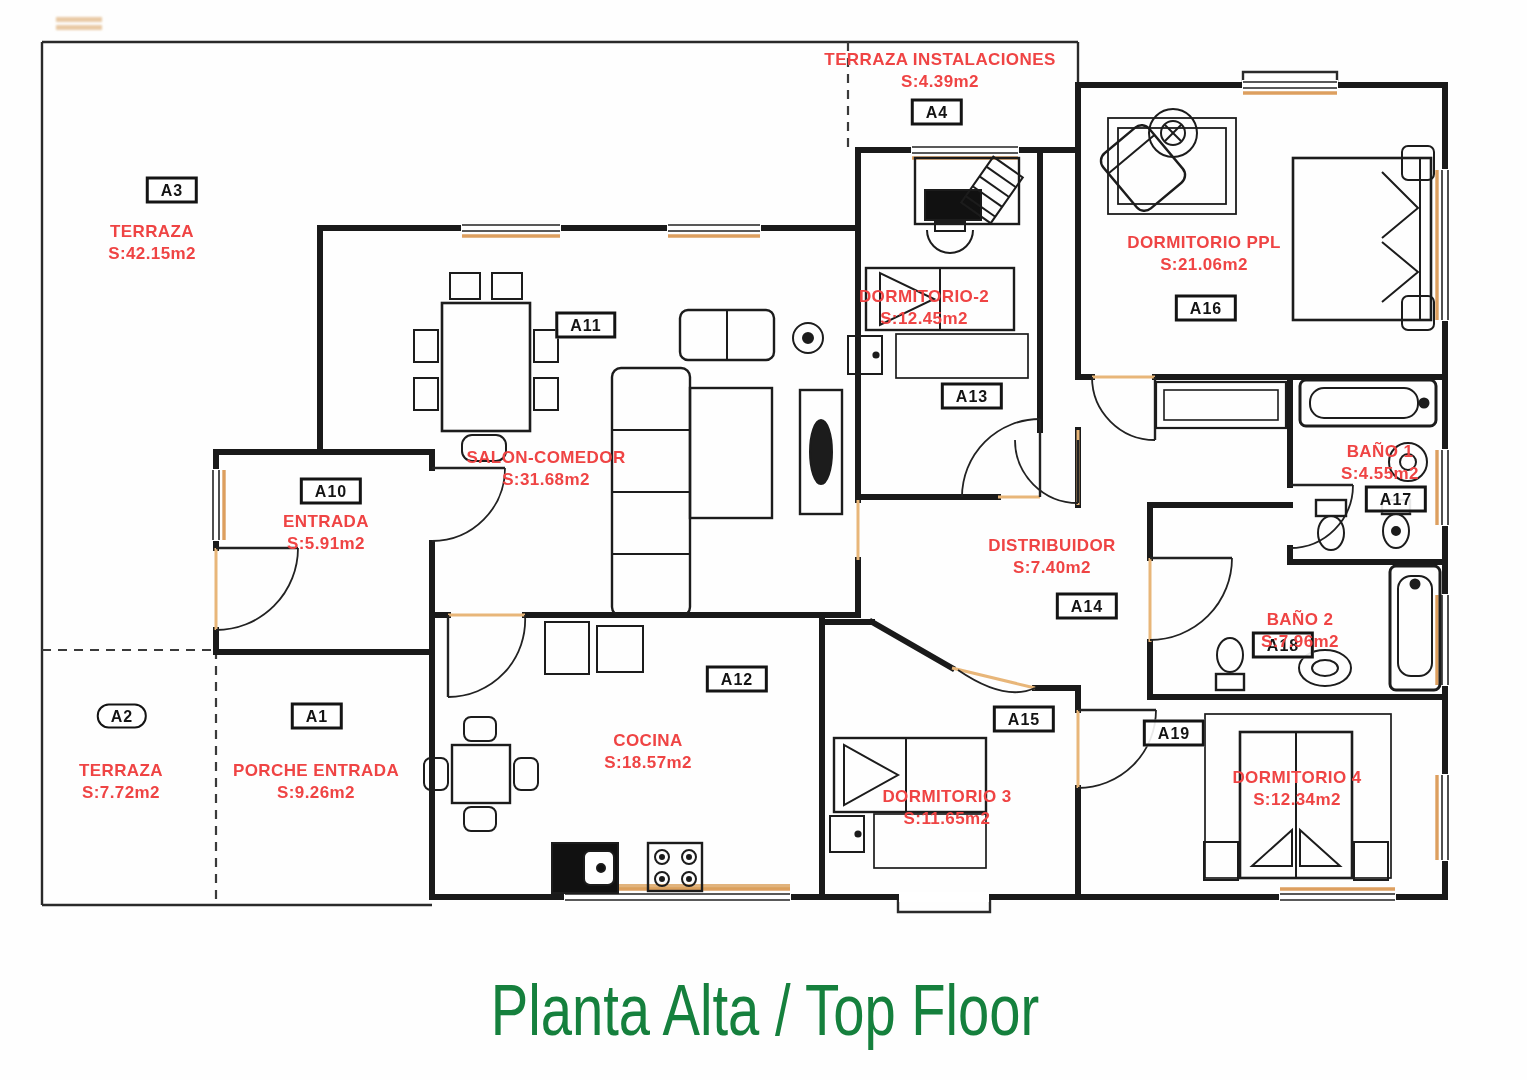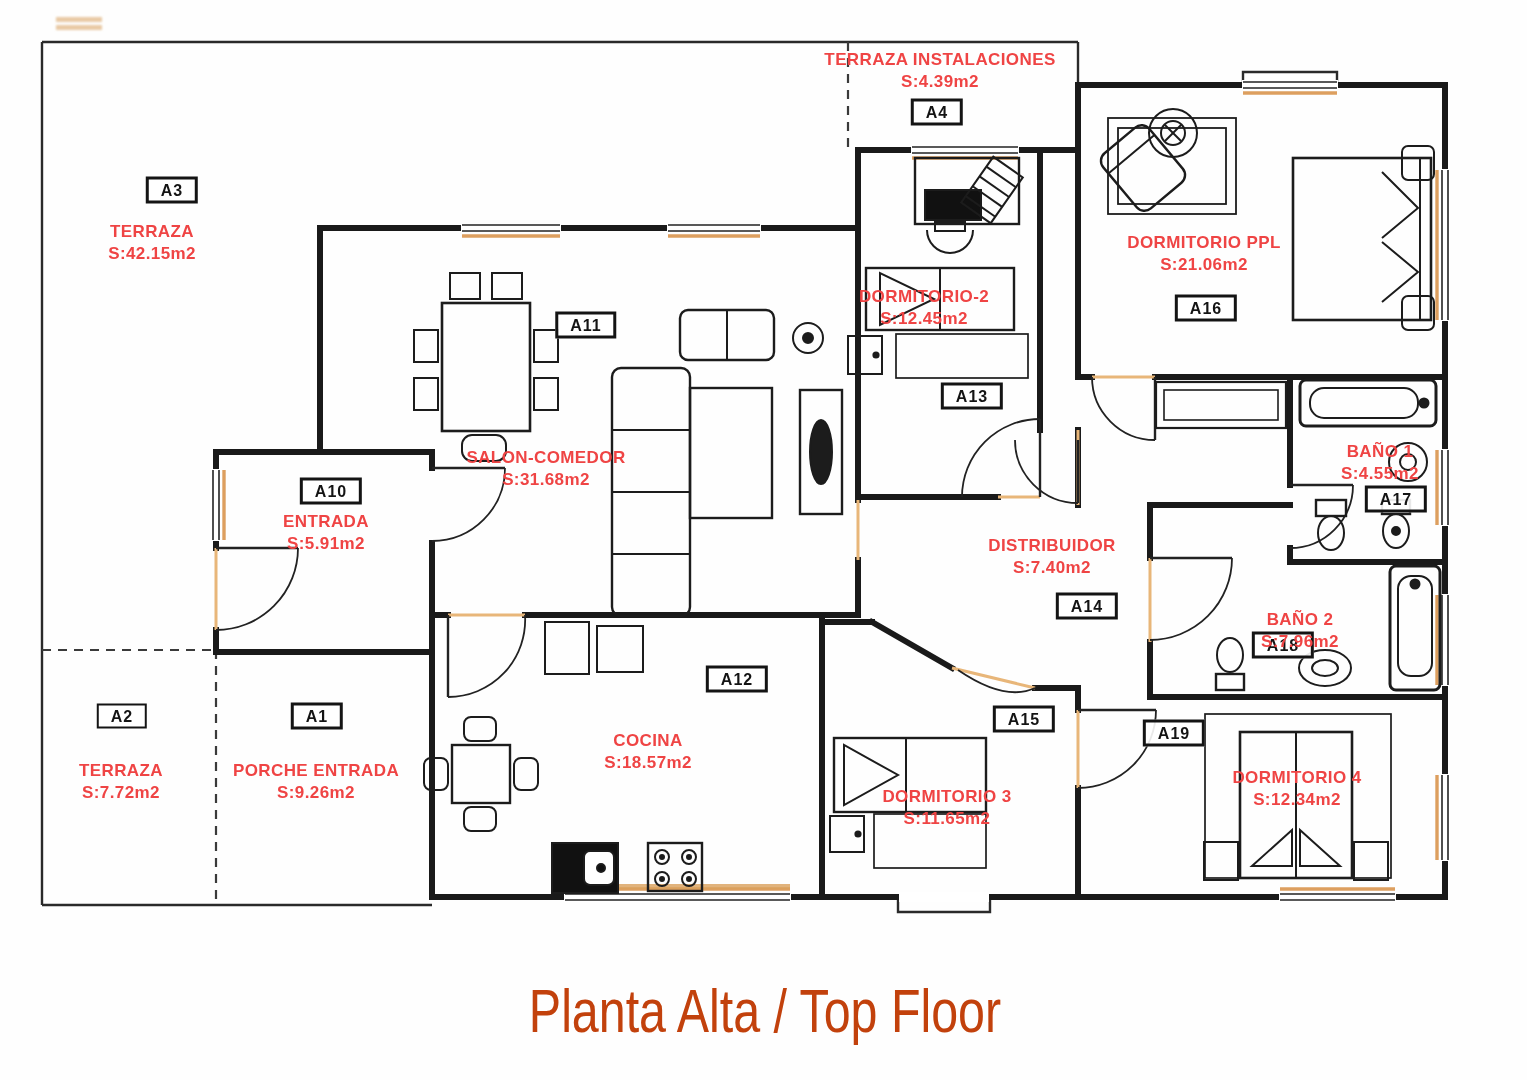--- a/index.html
+++ b/index.html
@@ -2,26 +2,26 @@
 <html><head>
 <meta charset="utf-8">
 <style>
   html,body{margin:0;padding:0;background:#ffffff;}
   .page{position:relative;width:1527px;height:1080px;background:#fefefe;overflow:hidden;
         font-family:"Liberation Sans",sans-serif;}
   .plan-svg{position:absolute;left:0;top:0;}
   .badge{position:absolute;transform:translate(-50%,-50%);border:3px solid #141414;
          background:rgba(255,255,255,.9);padding:0 12px;font-size:16px;font-weight:bold;
          color:#141414;letter-spacing:1px;line-height:21px;}
-  .badge.thin{border-width:2px;}
+  .badge.thin{border-width:2px;border-radius:12px;}
   .rlabel{position:absolute;transform:translate(-50%,-50%);text-align:center;
           font-size:17px;font-weight:bold;color:#ef4444;letter-spacing:.4px;
           line-height:1.3;white-space:nowrap;}
   .title{position:absolute;left:765px;top:1010px;transform:translate(-50%,-50%);
-         font-size:62px;color:#c2410c;white-space:nowrap;}
+         font-size:72px;color:#15803d;white-space:nowrap;}
   .title .squeeze{display:inline-block;transform:scaleX(.78);transform-origin:center;}
   .watermark{position:absolute;left:56px;top:14px;width:46px;height:22px;opacity:.55;}
   .watermark i{display:block;height:5px;margin:3px 0;background:#d8a05e;filter:blur(1.2px);}
 </style>
 </head>
 <body>
 
 <div class="page">
 
   <div class="watermark">

